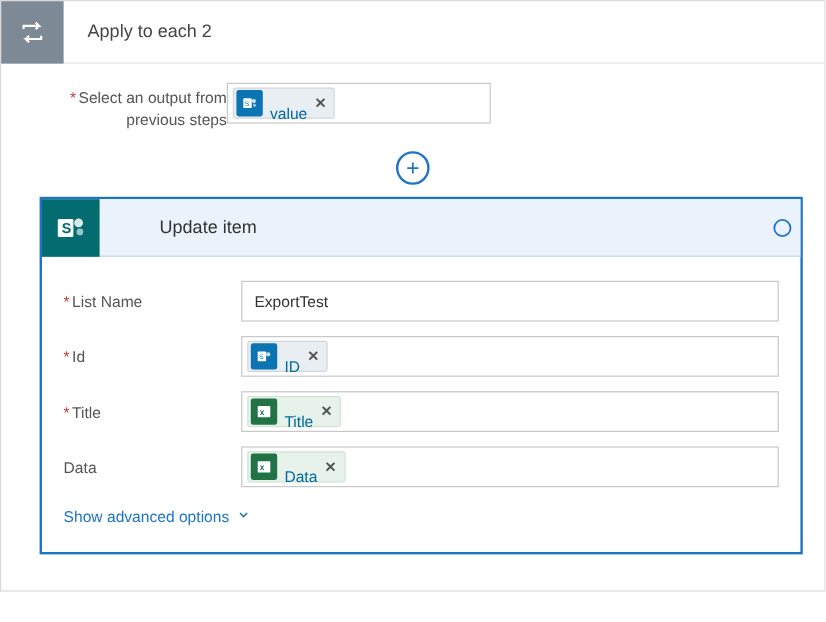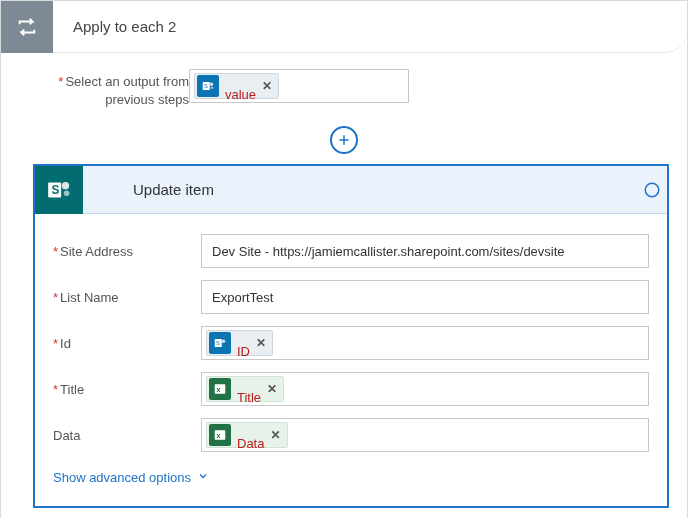--- a/index.html
+++ b/index.html
@@ -7,21 +7,20 @@
 
   .outer-card {
     border: 1px solid #d9d9d9;
     margin: 0;
   }
   .outer-header {
     display: flex;
     align-items: center;
     height: 52px;
     border-bottom: 1px solid #e5e5e5;
-    border-radius: 22px;
   }
   .outer-icon-box {
     width: 52px;
     height: 52px;
     background: #7d8a96;
     display: flex;
     align-items: center;
     justify-content: center;
     flex-shrink: 0;
   }
@@ -76,21 +75,21 @@
     height: 22px;
     border-radius: 2px;
     display: flex;
     align-items: center;
     justify-content: center;
     margin-right: 6px;
     flex-shrink: 0;
   }
   .tok-icon.sp { background: #0c74b3; }
   .tok-icon.xl { background: #217346; }
-  .tok-label { font-size: 13px; color: #b91c1c; margin-top: 16px; }
+  .tok-label { font-size: 13px; color: #0369a1; margin-top: 16px; }
   .tok-remove {
     margin-left: 6px;
     color: #555;
     font-size: 12px;
     cursor: pointer;
     font-weight: bold;
   }
 
   .add-step-row {
     display: flex;
@@ -256,28 +255,20 @@
           <div class="inner-title">Update item</div>
           <div class="inner-info">
             <svg width="18" height="18" viewBox="0 0 24 24" stroke="#1e74c7" stroke-width="2" fill="none">
                 <circle cx="12" cy="12" r="9"></circle>
               </svg>
           </div>
         </div>
 
         <div class="inner-body">
 
-          <div class="field-row">
-            <div class="field-label">
-              <span class="req">*</span><span>Site Address</span>
-            </div>
-            <div class="field-control">
-              <input class="text-input" type="text" value="Dev Site - https://jamiemcallister.sharepoint.com/sites/devsite" style="">
-            </div>
-          </div>
 
           <div class="field-row">
             <div class="field-label">
               <span class="req">*</span><span>List Name</span>
             </div>
             <div class="field-control">
               <input class="text-input" type="text" value="ExportTest" style="">
             </div>
           </div>
 

